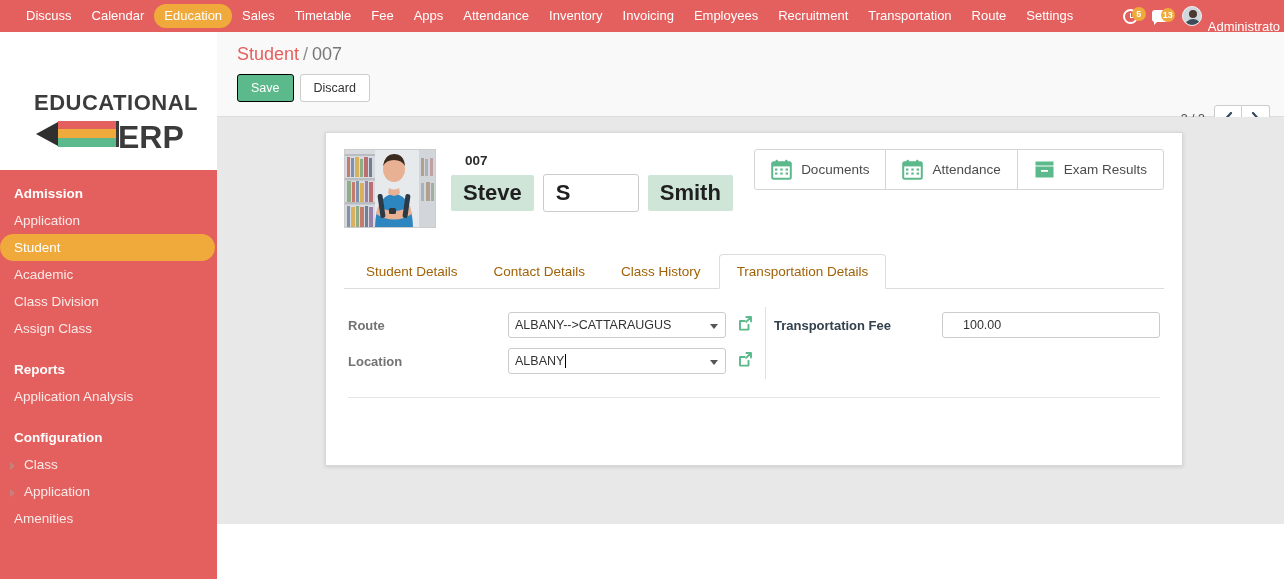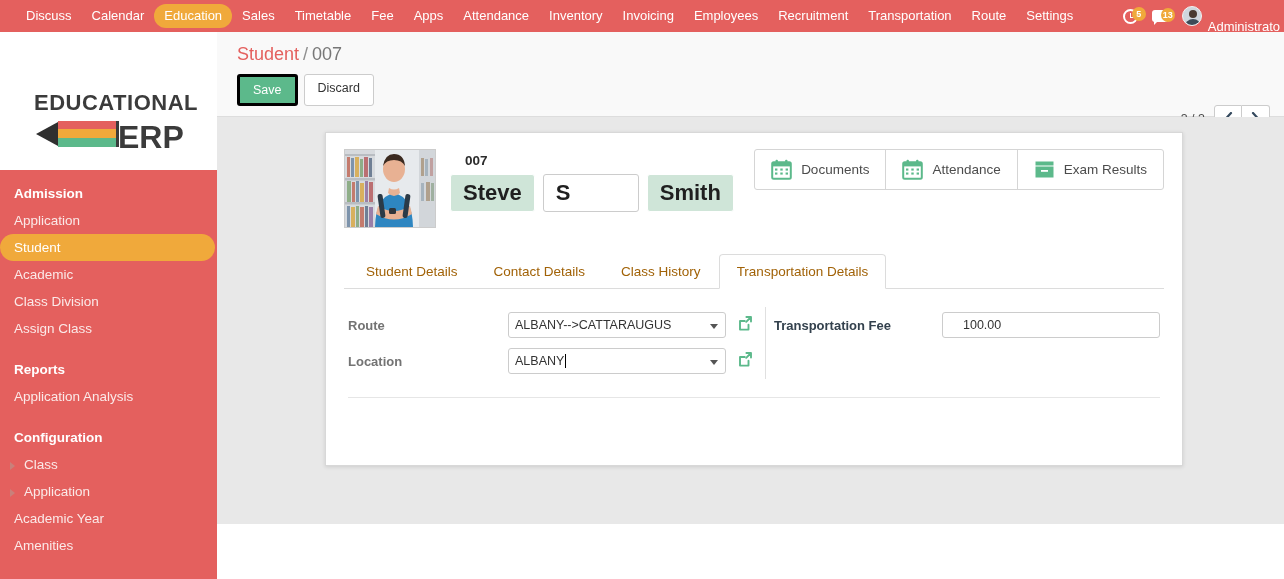--- a/index.html
+++ b/index.html
@@ -131,21 +131,21 @@
   .breadcrumb { padding: 12px 0 0 20px; font-size: 18px; }
   .bc-link { color: #e4605e; cursor: pointer; }
   .bc-sep { color: #8e8e8e; margin: 0 4px; }
   .bc-current { color: #777777; }
   .btn-row { padding: 9px 0 0 20px; display: flex; }
   .btn {
     font-size: 12.5px; padding: 5px 13px;
     border-radius: 3px; cursor: pointer;
     line-height: 16px;
   }
-  .btn-save { background: #5cb98b; color: #ffffff; border: 3px solid #000000; }
+  .btn-save { background: #5cb98b; color: #ffffff; border: 1px solid #000000; }
   .btn-discard { background: #ffffff; color: #333333; border: 1px solid #cccccc; margin-left: 6px; }
   .pager {
     position: absolute; right: 14px; top: 73px;
     display: flex; align-items: center;
   }
   .pager-count { font-size: 12.5px; color: #4d4d4d; margin-right: 9px; }
   .pager-btns { display: flex; }
   .pg-btn {
     width: 28px; height: 27px; background: #ffffff;
     border: 1px solid #cccccc; cursor: pointer;
@@ -356,21 +356,20 @@
       <div class="menu-gap"></div>
       <div class="menu-header">Configuration</div>
       <div class="menu-item has-caret">
         <span class="caret"></span>
         <span>Class</span>
       </div>
       <div class="menu-item has-caret">
         <span class="caret"></span>
         <span>Application</span>
       </div>
-      <div class="menu-item">Academic Year</div>
       <div class="menu-item">Amenities</div>
     </div>
   </div>
 
   <div class="content">
 
     <div class="control-panel">
       <div class="breadcrumb">
         <span class="bc-link">Student</span><span class="bc-sep">/</span><span class="bc-current">007</span>
       </div>

